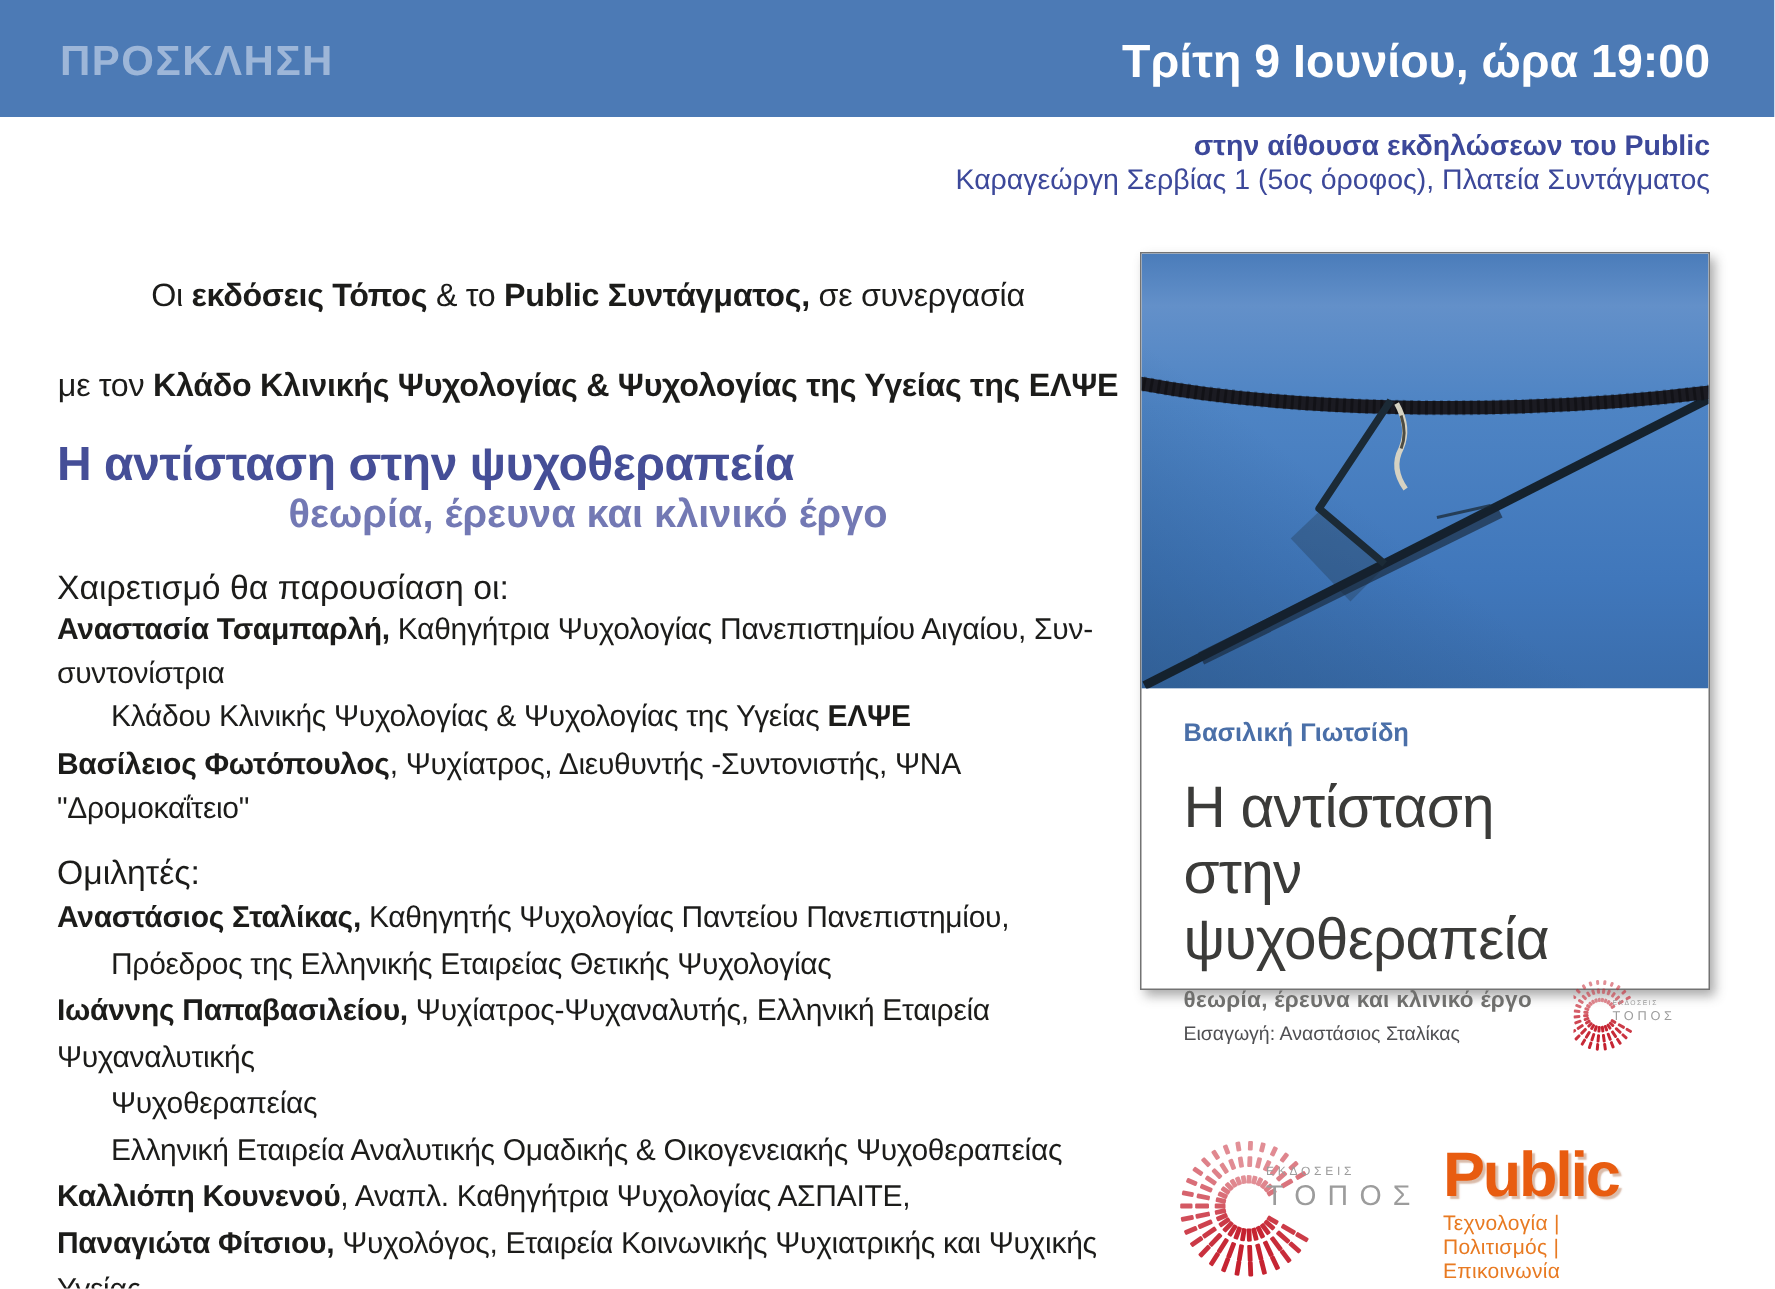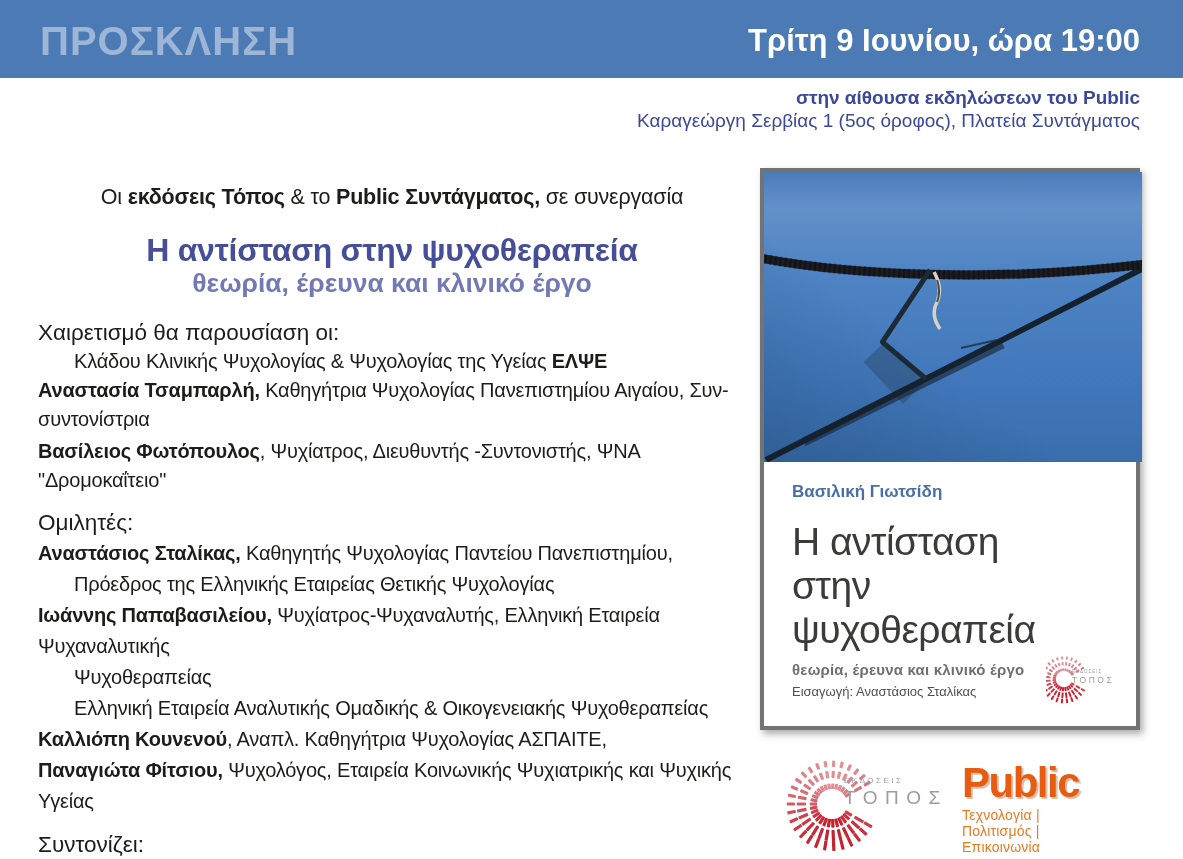--- a/index.html
+++ b/index.html
@@ -7,44 +7,44 @@
     width:1183px;height:859px;position:relative;background:#ffffff;overflow:hidden;
     font-family:"Liberation Sans","DejaVu Sans",sans-serif;color:#1c1c1a;
     -webkit-font-smoothing:antialiased;
   }
   
   .banner{
     position:absolute;left:0;top:0;width:1183px;height:78px;background:#4c7ab5;
     display:flex;align-items:center;justify-content:space-between;
     padding:4px 43px 0 40px;box-sizing:border-box;
   }
-  .banner-title{font-size:40px;font-weight:bold;color:#9db6d8;letter-spacing:1px;}
+  .banner-title{font-size:28px;font-weight:bold;color:#9db6d8;letter-spacing:1px;}
   .banner-date{font-size:31px;font-weight:bold;color:#ffffff;}
   
   .venue{position:absolute;right:43px;top:86px;text-align:right;color:#3c489a;}
   .venue-line1{font-size:19px;font-weight:bold;line-height:23px;}
   .venue-line2{font-size:19px;line-height:23px;}
   
   .left-col{position:absolute;left:38px;top:152px;width:708px;}
   .intro-line{text-align:center;font-size:21.5px;line-height:27.5px;letter-spacing:-0.2px;margin-top:32px;}
-  .book-title{margin:20px 0 0;text-align:center;font-size:32px;line-height:36px;
+  .book-title{margin:20px 0 0;font-size:32px;line-height:36px;
     font-weight:bold;color:#454e97;letter-spacing:-0.3px;}
   .book-subtitle{margin:0;text-align:center;font-size:26.5px;line-height:30px;
     font-weight:bold;color:#7379b4;}
   .sec-heading{font-size:22.5px;line-height:28px;margin-top:21px;}
   .sec-heading.sp{margin-top:13px;line-height:30px;}
   .entry{font-size:20px;line-height:29px;letter-spacing:-0.2px;margin:0;}
   .entry.tall{line-height:31px;}
   .entry.mt{margin-top:3px;}
   .cont{padding-left:36px;}
   b{font-weight:bold;}
   
   .cover{
-    position:absolute;left:760px;top:168px;width:380px;height:562px;background:#ffffff;
-    border:4px solid #737373;box-sizing:border-box;
+    position:absolute;left:760px;top:168px;width:380px;height:492px;background:#ffffff;
+    border:1px solid #737373;box-sizing:border-box;
     box-shadow:3px 4px 7px rgba(70,70,70,0.45);
   }
   .cover-photo{display:block;width:378px;height:290px;}
   .cover-body{position:relative;height:261px;padding:0 28px;box-sizing:border-box;}
   .cover-author{padding-top:20px;font-size:17px;font-weight:bold;color:#4a6fa8;}
   .cover-title{margin-top:18px;font-size:39px;line-height:44px;font-weight:400;
     color:#3b3b39;letter-spacing:-0.5px;}
   .cover-sub{margin-top:9px;font-size:15px;font-weight:bold;color:#6f6f6d;letter-spacing:0.2px;}
   .cover-credit{position:absolute;left:28px;bottom:24px;font-size:13px;font-weight:400;color:#4f4f52;}
   .cover-logo{position:absolute;right:14px;bottom:12px;width:76px;height:60px;}
@@ -73,29 +73,30 @@
 
   <div class="venue">
     <div class="venue-line1">στην αίθουσα εκδηλώσεων του Public</div>
     <div class="venue-line2">Καραγεώργη Σερβίας 1 (5ος όροφος), Πλατεία Συντάγματος</div>
   </div>
 
   <main class="left-col">
 
     <div>
       <div class="intro-line"><span>Οι </span><b>εκδόσεις Τόπος</b><span> &amp; το </span><b>Public Συντάγματος,</b><span> σε συνεργασία</span></div>
+      <div class="intro-line"><span>με τον </span><b>Κλάδο Κλινικής Ψυχολογίας &amp; Ψυχολογίας της Υγείας της ΕΛΨΕ</b></div>
     </div>
 
     <h1 class="book-title">Η αντίσταση στην ψυχοθεραπεία</h1>
     <h2 class="book-subtitle">θεωρία, έρευνα και κλινικό έργο</h2>
 
     <section>
       <div class="sec-heading">Χαιρετισμό θα παρουσίαση οι:</div>
+      <p class="entry"><b>Αναστασία Τσαμπαρλή,</b><span> Καθηγήτρια Ψυχολογίας Πανεπιστημίου Αιγαίου, Συν-συντονίστρια</span></p>
       <p class="entry cont"><span>Κλάδου Κλινικής Ψυχολογίας &amp; Ψυχολογίας της Υγείας </span><b>ΕΛΨΕ</b></p>
-      <p class="entry"><b>Αναστασία Τσαμπαρλή,</b><span> Καθηγήτρια Ψυχολογίας Πανεπιστημίου Αιγαίου, Συν-συντονίστρια</span></p>
       <p class="entry mt"><b>Βασίλειος Φωτόπουλος</b><span>, Ψυχίατρος, Διευθυντής -Συντονιστής, ΨΝΑ "Δρομοκαΐτειο"</span></p>
     </section>
 
     <section>
       <div class="sec-heading sp">Ομιλητές:</div>
       <p class="entry tall"><b>Αναστάσιος Σταλίκας,</b><span> Καθηγητής Ψυχολογίας Παντείου Πανεπιστημίου,</span></p>
       <p class="entry tall cont">Πρόεδρος της Ελληνικής Εταιρείας Θετικής Ψυχολογίας</p>
       <p class="entry tall"><b>Ιωάννης Παπαβασιλείου,</b><span> Ψυχίατρος-Ψυχαναλυτής, Ελληνική Εταιρεία Ψυχαναλυτικής</span></p>
       <p class="entry tall cont">Ψυχοθεραπείας</p>
       <p class="entry tall cont">Ελληνική Εταιρεία Αναλυτικής Ομαδικής &amp; Οικογενειακής Ψυχοθεραπείας</p>

